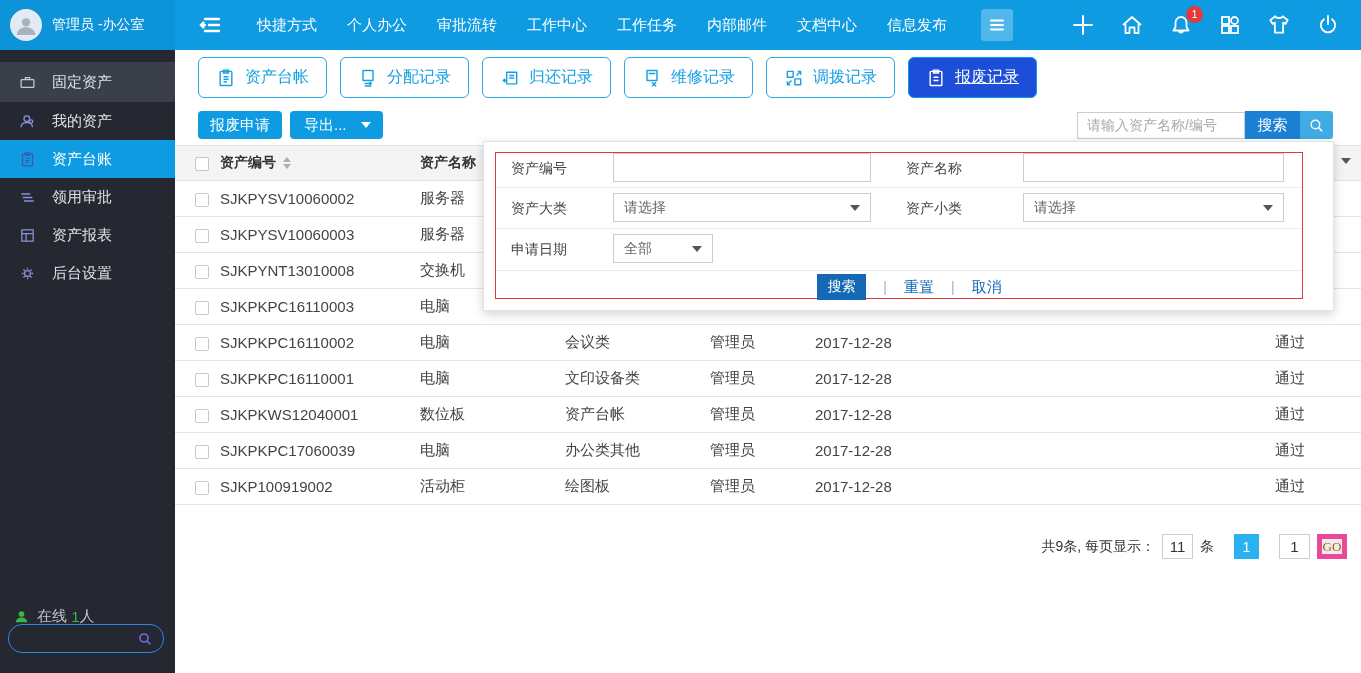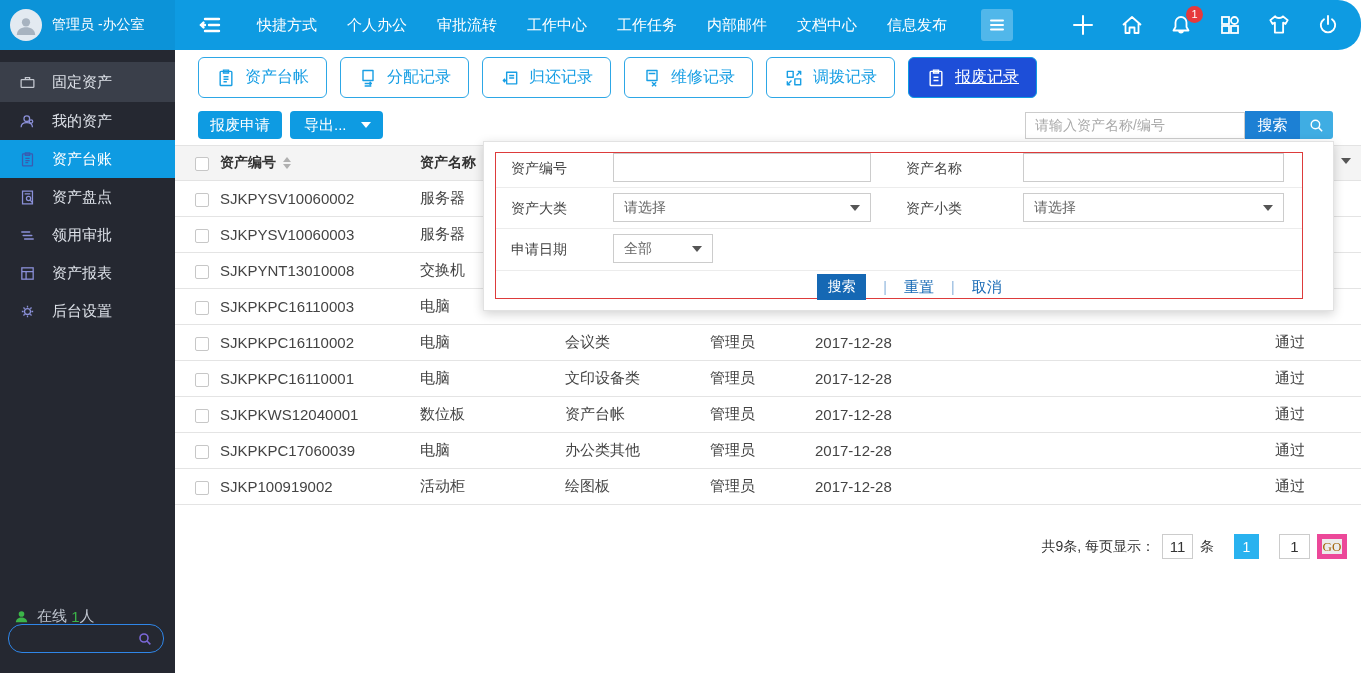--- a/index.html
+++ b/index.html
@@ -1,21 +1,21 @@
 <!DOCTYPE html>
 <html><head>
 <meta charset="utf-8">
 <style>
   * { margin:0; padding:0; box-sizing:border-box; }
   html,body { width:1361px; height:673px; }
   body { font-family:"Liberation Sans", sans-serif; background:#fff; overflow:hidden; }
   .screen { position:relative; width:1361px; height:673px; background:#fff; overflow:hidden; }
 
   
-  .topbar { position:absolute; left:0; top:0; width:1361px; height:50px; background:#0e9be2; display:flex; align-items:center; color:#fff;border-radius:23px; }
+  .topbar { position:absolute; left:0; top:0; width:1361px; height:50px; background:#0e9be2; display:flex; align-items:center; color:#fff; }
   .topbar-left { width:175px; height:50px; background:#0c93d8; display:flex; align-items:center; padding-left:10px; flex:0 0 auto; }
   .avatar { width:32px; height:32px; border-radius:50%; background:#e3eaf1; display:flex; align-items:center; justify-content:center; overflow:hidden; }
   .user-name { margin-left:10px; font-size:14px; white-space:nowrap; }
   .menu-toggle { margin-left:22px; flex:0 0 auto; display:flex; align-items:center; cursor:pointer; }
   .nav { display:flex; align-items:center; gap:30px; margin-left:32px; }
   .nav-item { font-size:15px; cursor:pointer; white-space:nowrap; }
   .apps-btn { margin-left:34px; width:32px; height:32px; background:rgba(255,255,255,0.28); border-radius:3px; display:flex; align-items:center; justify-content:center; cursor:pointer; }
   .top-icons { display:flex; align-items:center; gap:23px; margin-left:auto; margin-right:20px; }
   .top-icon { position:relative; width:26px; height:26px; display:flex; align-items:center; justify-content:center; cursor:pointer; }
   .badge { position:absolute; top:-6px; right:-9px; min-width:17px; height:17px; background:#e6393c; border-radius:50%; font-size:11px; line-height:17px; text-align:center; color:#fff; }
@@ -41,21 +41,21 @@
   .tab { height:41px; border:1px solid #2da7e6; border-radius:6px; display:flex; align-items:center; gap:9px; padding:0 17px; color:#199fe4; font-size:16px; background:#fff; cursor:pointer; white-space:nowrap; }
   .tab.active { background:#1d4ed8; color:#fff; border-color:#0e9be2;text-decoration:underline; }
   .fav-star { position:absolute; right:33px; top:66px; font-size:19px; color:#c9ced6; cursor:pointer; line-height:1; }
 
   .toolbar { position:absolute; left:0; top:55px; width:100%; height:40px; }
   .btn-blue { position:absolute; top:6px; height:28px; background:#0e9be2; color:#fff; border:none; border-radius:4px; font-size:15px; font-family:inherit; cursor:pointer;margin-left:8px; }
   .btn-apply { left:15px; width:84px; }
   .btn-export { left:107px; width:93px; display:flex; align-items:center; justify-content:space-between; padding:0 12px 0 14px; }
   .caret-down { width:0; height:0; border-left:5px solid transparent; border-right:5px solid transparent; border-top:6px solid #fff; }
   .top-search { position:absolute; right:28px; top:6px; height:28px; display:flex; align-items:center; }
-  .top-search input { width:220px; height:27px; border:1px solid #ccc; padding:0 9px; font-size:14px; color:#333; outline:none; font-family:inherit; }
+  .top-search input { width:168px; height:27px; border:1px solid #ccc; padding:0 9px; font-size:14px; color:#333; outline:none; font-family:inherit; }
   .top-search input::placeholder { color:#a9a9a9; }
   .search-btn { height:28px; background:#1c80d4; border:none; color:#fff; font-size:15px; width:55px; cursor:pointer; font-family:inherit; }
   .search-mag-seg { height:28px; width:33px; background:#3fadе3; background:#3fade3; display:flex; align-items:center; justify-content:center; cursor:pointer; border-radius:0 3px 3px 0; }
 
   
   .table-wrap { position:absolute; left:0; top:95px; width:1186px; }
   table.assets { width:100%; border-collapse:collapse; table-layout:fixed; }
   table.assets thead th { height:35px; background:#f4f4f4; border-top:1px solid #e3e3e3; border-bottom:1px solid #e3e3e3; font-size:14px; color:#333; text-align:left; font-weight:bold; }
   table.assets tbody td { height:36px; border-bottom:1px solid #e4e4e4; font-size:15px; color:#444; }
   .cb { display:inline-block; width:14px; height:14px; border:1px solid #c7c7c7; border-radius:2px; background:#fff; vertical-align:middle; cursor:pointer; }
@@ -182,30 +182,20 @@
       <span>我的资产</span>
     </div>
     <div class="side-item active">
       <span class="s-icon">
         <svg width="17" height="17" viewBox="0 0 24 24" fill="none" stroke="currentColor" stroke-width="1.8">
             <rect x="5" y="4" width="14" height="17" rx="1"></rect>
             <path d="M9 2.5 H15 V6 H9 Z M9 10.5 H15 M9 13.5 H15 M9 16.5 H13"></path>
           </svg>
       </span>
       <span>资产台账</span>
-    </div>
-    <div class="side-item">
-      <span class="s-icon">
-        <svg width="17" height="17" viewBox="0 0 24 24" fill="none" stroke="currentColor" stroke-width="1.8">
-            <path d="M5 3 H19 V21 H5 Z M8 7 H16"></path>
-            <circle cx="13.5" cy="13.5" r="3"></circle>
-            <path d="M15.7 15.7 L19 19"></path>
-          </svg>
-      </span>
-      <span>资产盘点</span>
     </div>
     <div class="side-item">
       <span class="s-icon">
         <svg width="17" height="17" viewBox="0 0 24 24" fill="none" stroke="currentColor" stroke-width="2.2" stroke-linecap="round">
             <path d="M4 7 H15 M6 12 H18 M8 17 H20"></path>
           </svg>
       </span>
       <span>领用审批</span>
     </div>
     <div class="side-item">

